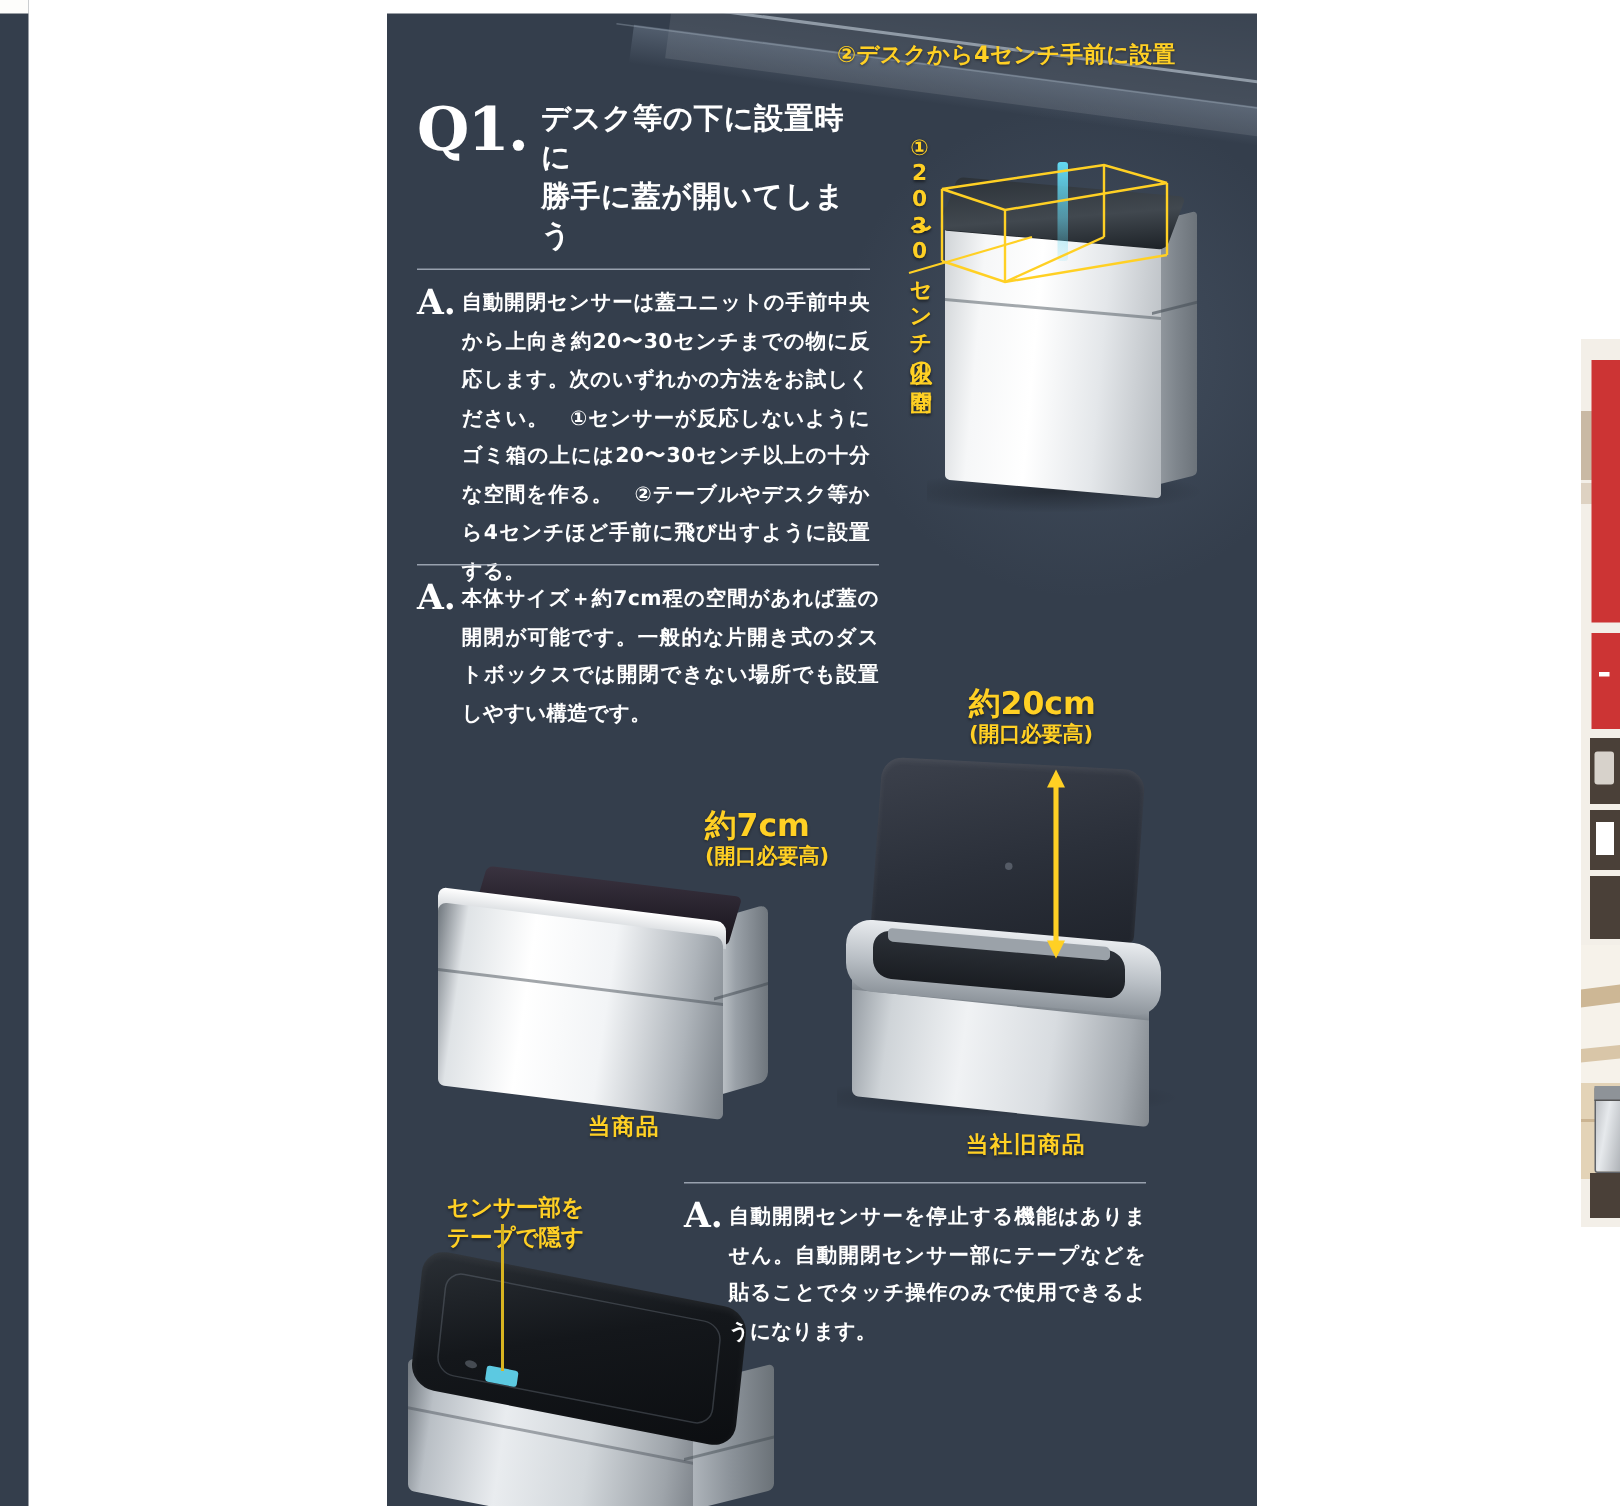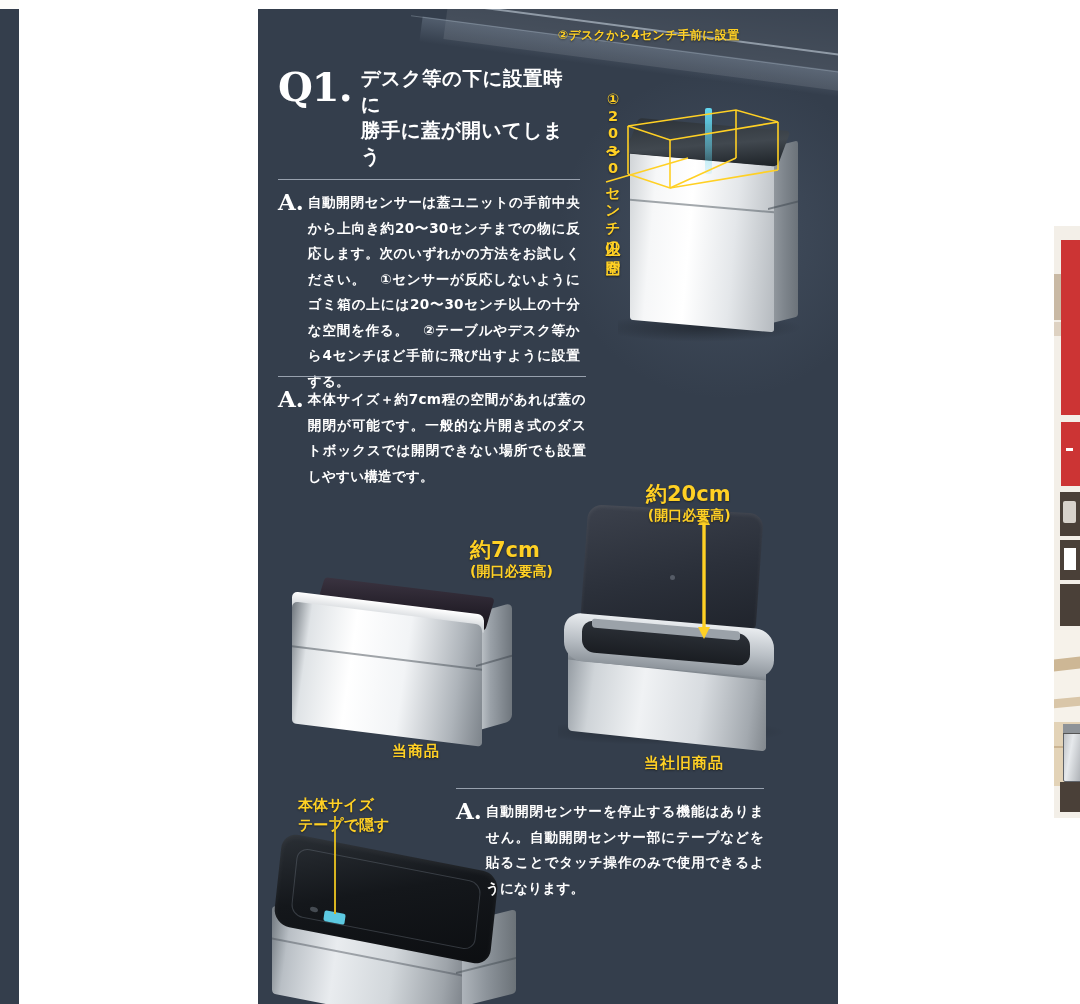--- a/index.html
+++ b/index.html
@@ -80,21 +80,21 @@
     margin-left:4px;letter-spacing:.2px;text-align:justify;
   }
 
   
   .ylabel{position:absolute;color:#ffd024;font-weight:700;line-height:1.25;
     text-shadow:0 1px 2px rgba(0,0,0,.45);}
   .ylabel .big{font-size:21px;}
   .ylabel .sm{font-size:14px;}
 
   .top-yellow{position:absolute;left:300px;top:18px;color:#ffd024;font-weight:700;
-    font-size:12px;letter-spacing:.3px;white-space:nowrap;
+    font-size:15px;letter-spacing:.3px;white-space:nowrap;
     text-shadow:0 1px 2px rgba(0,0,0,.5);}
 
   .vert-yellow{position:absolute;left:339px;top:82px;width:24px;color:#ffd024;
     font-weight:700;font-size:14.5px;line-height:17px;
     writing-mode:vertical-rl;text-orientation:upright;letter-spacing:1px;
     text-shadow:0 1px 2px rgba(0,0,0,.5);}
 
   .cap-yellow{position:absolute;color:#ffd024;font-weight:700;font-size:15px;
     letter-spacing:1px;text-shadow:0 1px 2px rgba(0,0,0,.45);}
 
@@ -305,29 +305,29 @@
       <line x1="10" y1="8" x2="10" y2="118" stroke="#ffd024" stroke-width="3.4"></line>
       <polygon points="10,0 4,12 16,12" fill="#ffd024"></polygon>
       <polygon points="10,126 4,114 16,114" fill="#ffd024"></polygon>
     </svg>
 
     <div class="ylabel" style="left:212px;top:528px;text-align:left;">
       <div class="big">約7cm</div>
       <div class="sm">(開口必要高)</div>
     </div>
 
-    <div class="ylabel" style="left:388px;top:472px;text-align:right;">
+    <div class="ylabel" style="left:388px;top:447px;text-align:left;">
       <div class="big">約20cm</div>
       <div class="sm">(開口必要高)</div>
     </div>
 
     <div class="cap-yellow" style="left:134px;top:733px;">当商品</div>
     <div class="cap-yellow" style="left:386px;top:733px;margin-top:12px;">当社旧商品</div>
 
-    <div class="sensor-note">本体サイズ
+    <div class="sensor-note">センサー部を
 テープで隠す</div>
 
     <div class="bin4">
       <div class="bin4-side"></div>
       <div class="bin4-front"></div>
       <div class="bin4-seam"></div>
       <div class="bin4-seam2"></div>
       <div class="bin4-lid"></div>
       <div class="bin4-lidin"></div>
       <div class="sensor-dot"></div>

